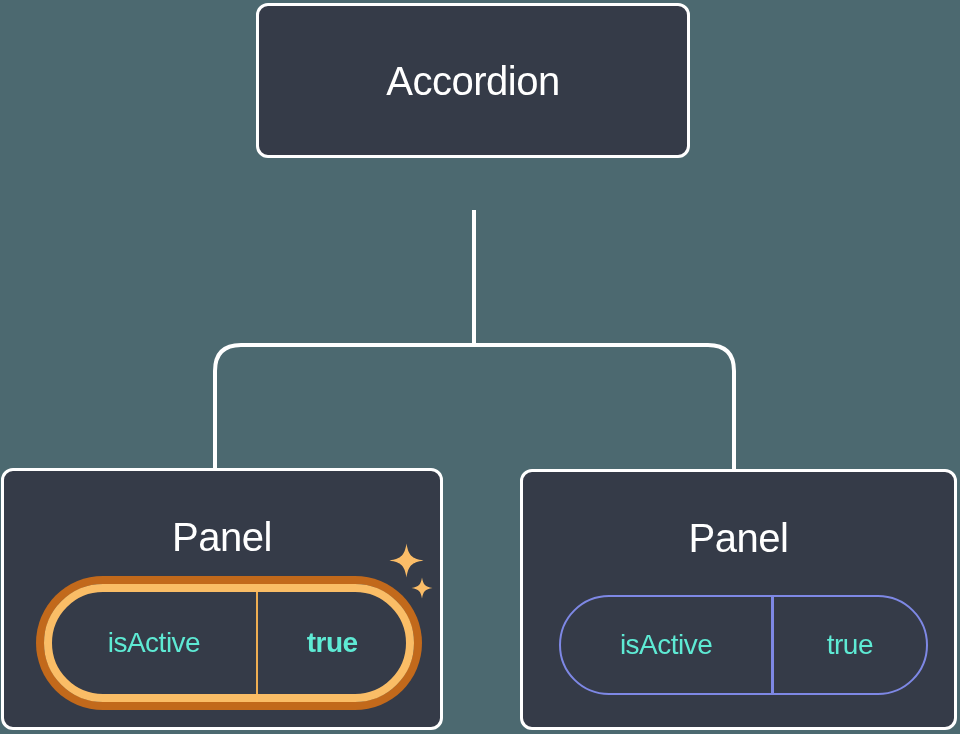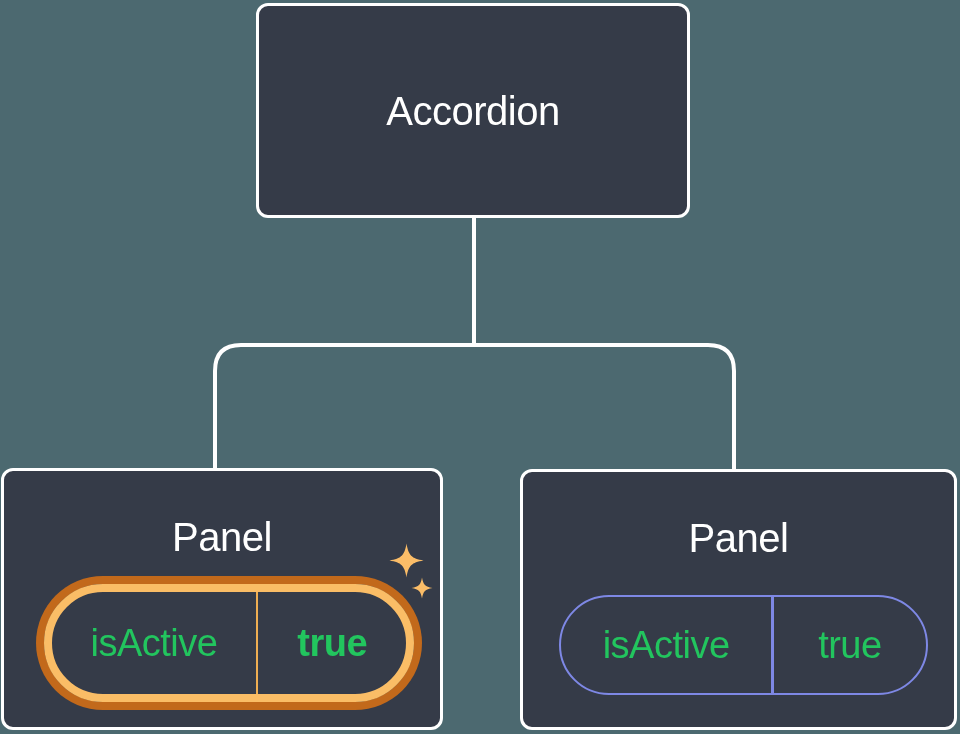--- a/index.html
+++ b/index.html
@@ -6,21 +6,21 @@
   .stage{
     position:relative;width:960px;height:734px;overflow:hidden;
     background:#4C6970;
     font-family:"Liberation Sans","DejaVu Sans",sans-serif;
   }
   .connector{position:absolute;left:0;top:0;pointer-events:none;}
   .node{
     position:absolute;background:#353B48;border:3px solid #FFFFFF;
     border-radius:12px;box-sizing:border-box;
   }
-  .accordion{left:256px;top:3px;width:434px;height:215px;display:flex;align-items:center;justify-content:center;}
+  .accordion{left:256px;top:3px;width:434px;height:155px;display:flex;align-items:center;justify-content:center;}
   .panel-left{left:1px;top:468px;width:442px;height:262px;}
   .panel-right{left:520px;top:469px;width:437px;height:261px;}
   .node-title{
     color:#FFFFFF;font-size:40px;line-height:40px;font-weight:500;letter-spacing:-0.5px;
     text-align:center;white-space:nowrap;
   }
   .panel .node-title{position:absolute;left:0;right:0;top:46px;}
   .pill{
     position:absolute;box-sizing:border-box;border-radius:999px;
     display:flex;align-items:stretch;
@@ -29,21 +29,21 @@
     left:40px;top:113px;width:370px;height:118px;
     border:8px solid #FABD66;
     box-shadow:0 0 0 8px #C2691B;
   }
   .pill-plain{
     left:36px;top:123px;width:369px;height:100px;
     border:2px solid #7E88E5;
   }
   .pill .cell{
     display:flex;align-items:center;justify-content:center;
-    color:#22c55e;font-size:38px;letter-spacing:-0.5px;white-space:nowrap;
+    color:#5eead4;font-size:28px;letter-spacing:-0.5px;white-space:nowrap;
   }
   .cell.name{flex:58 0 0;}
   .cell.value{flex:42 0 0;}
   .cell.bold{font-weight:700;}
   .pill .divider{width:2.5px;flex:0 0 auto;}
   .divider.gold{background:#EFAE52;}
   .divider.purple{background:#7E88E5;}
   .sparkles{position:absolute;left:378px;top:541px;pointer-events:none;}
 </style>
 </head>

